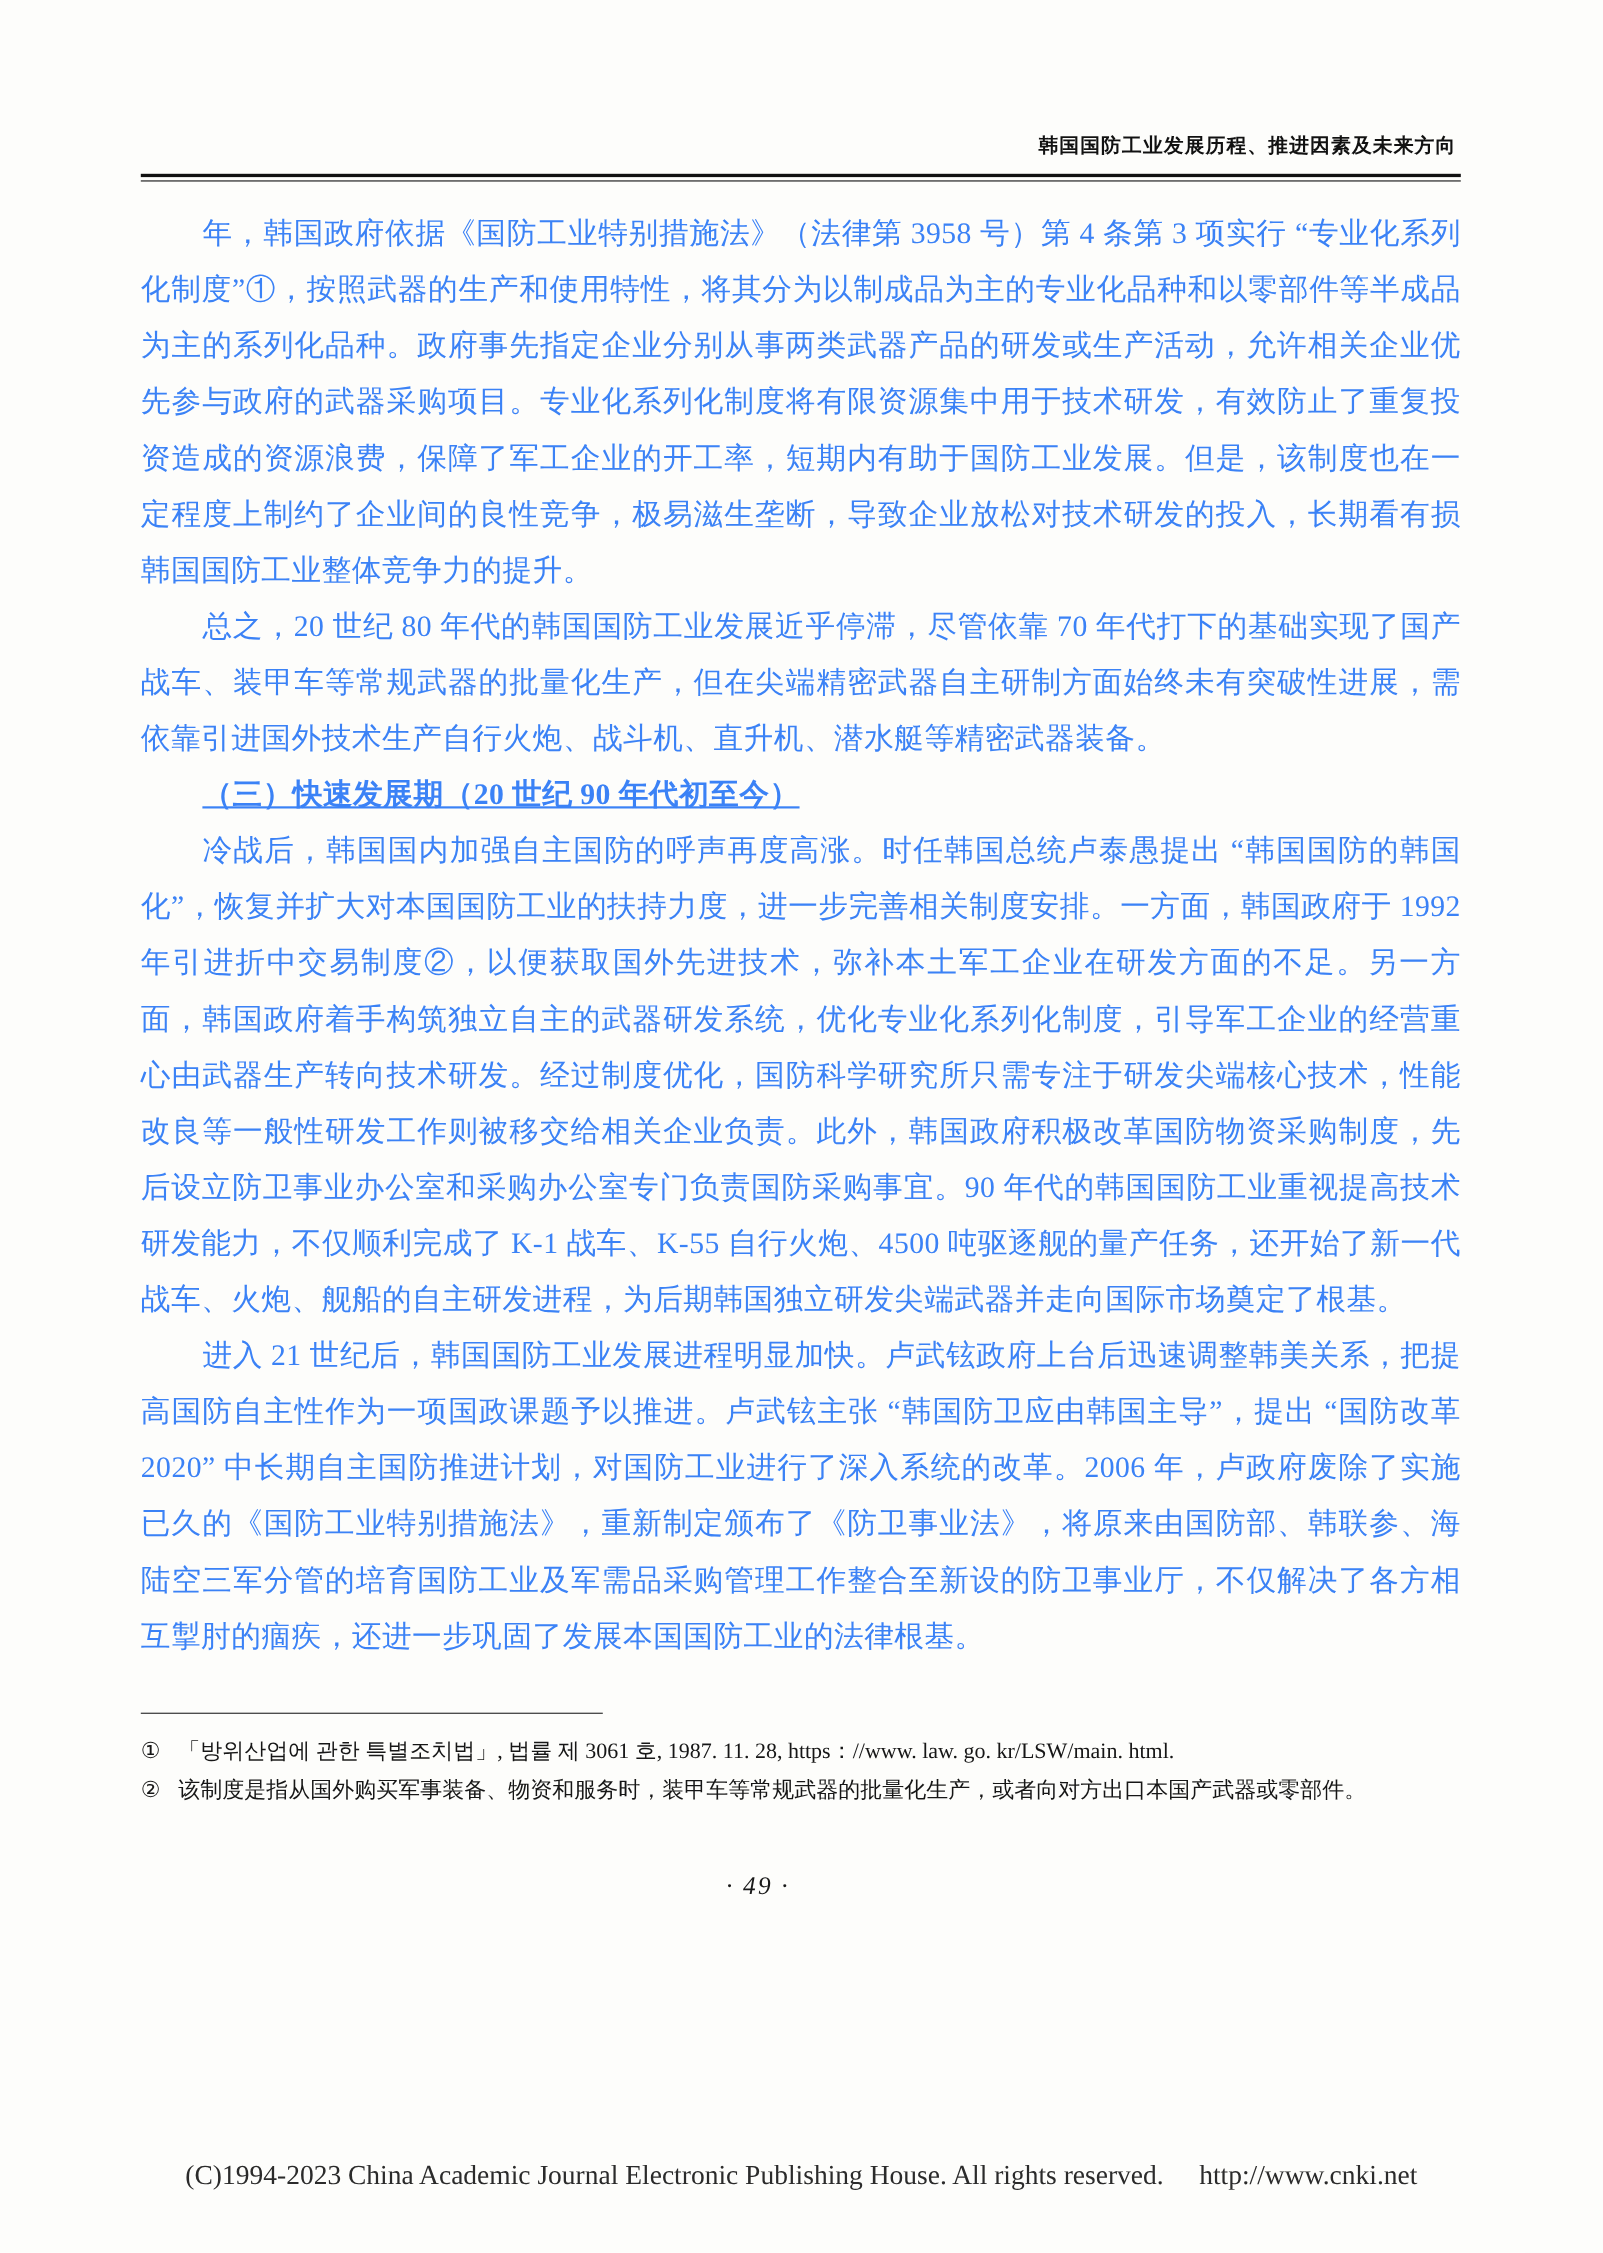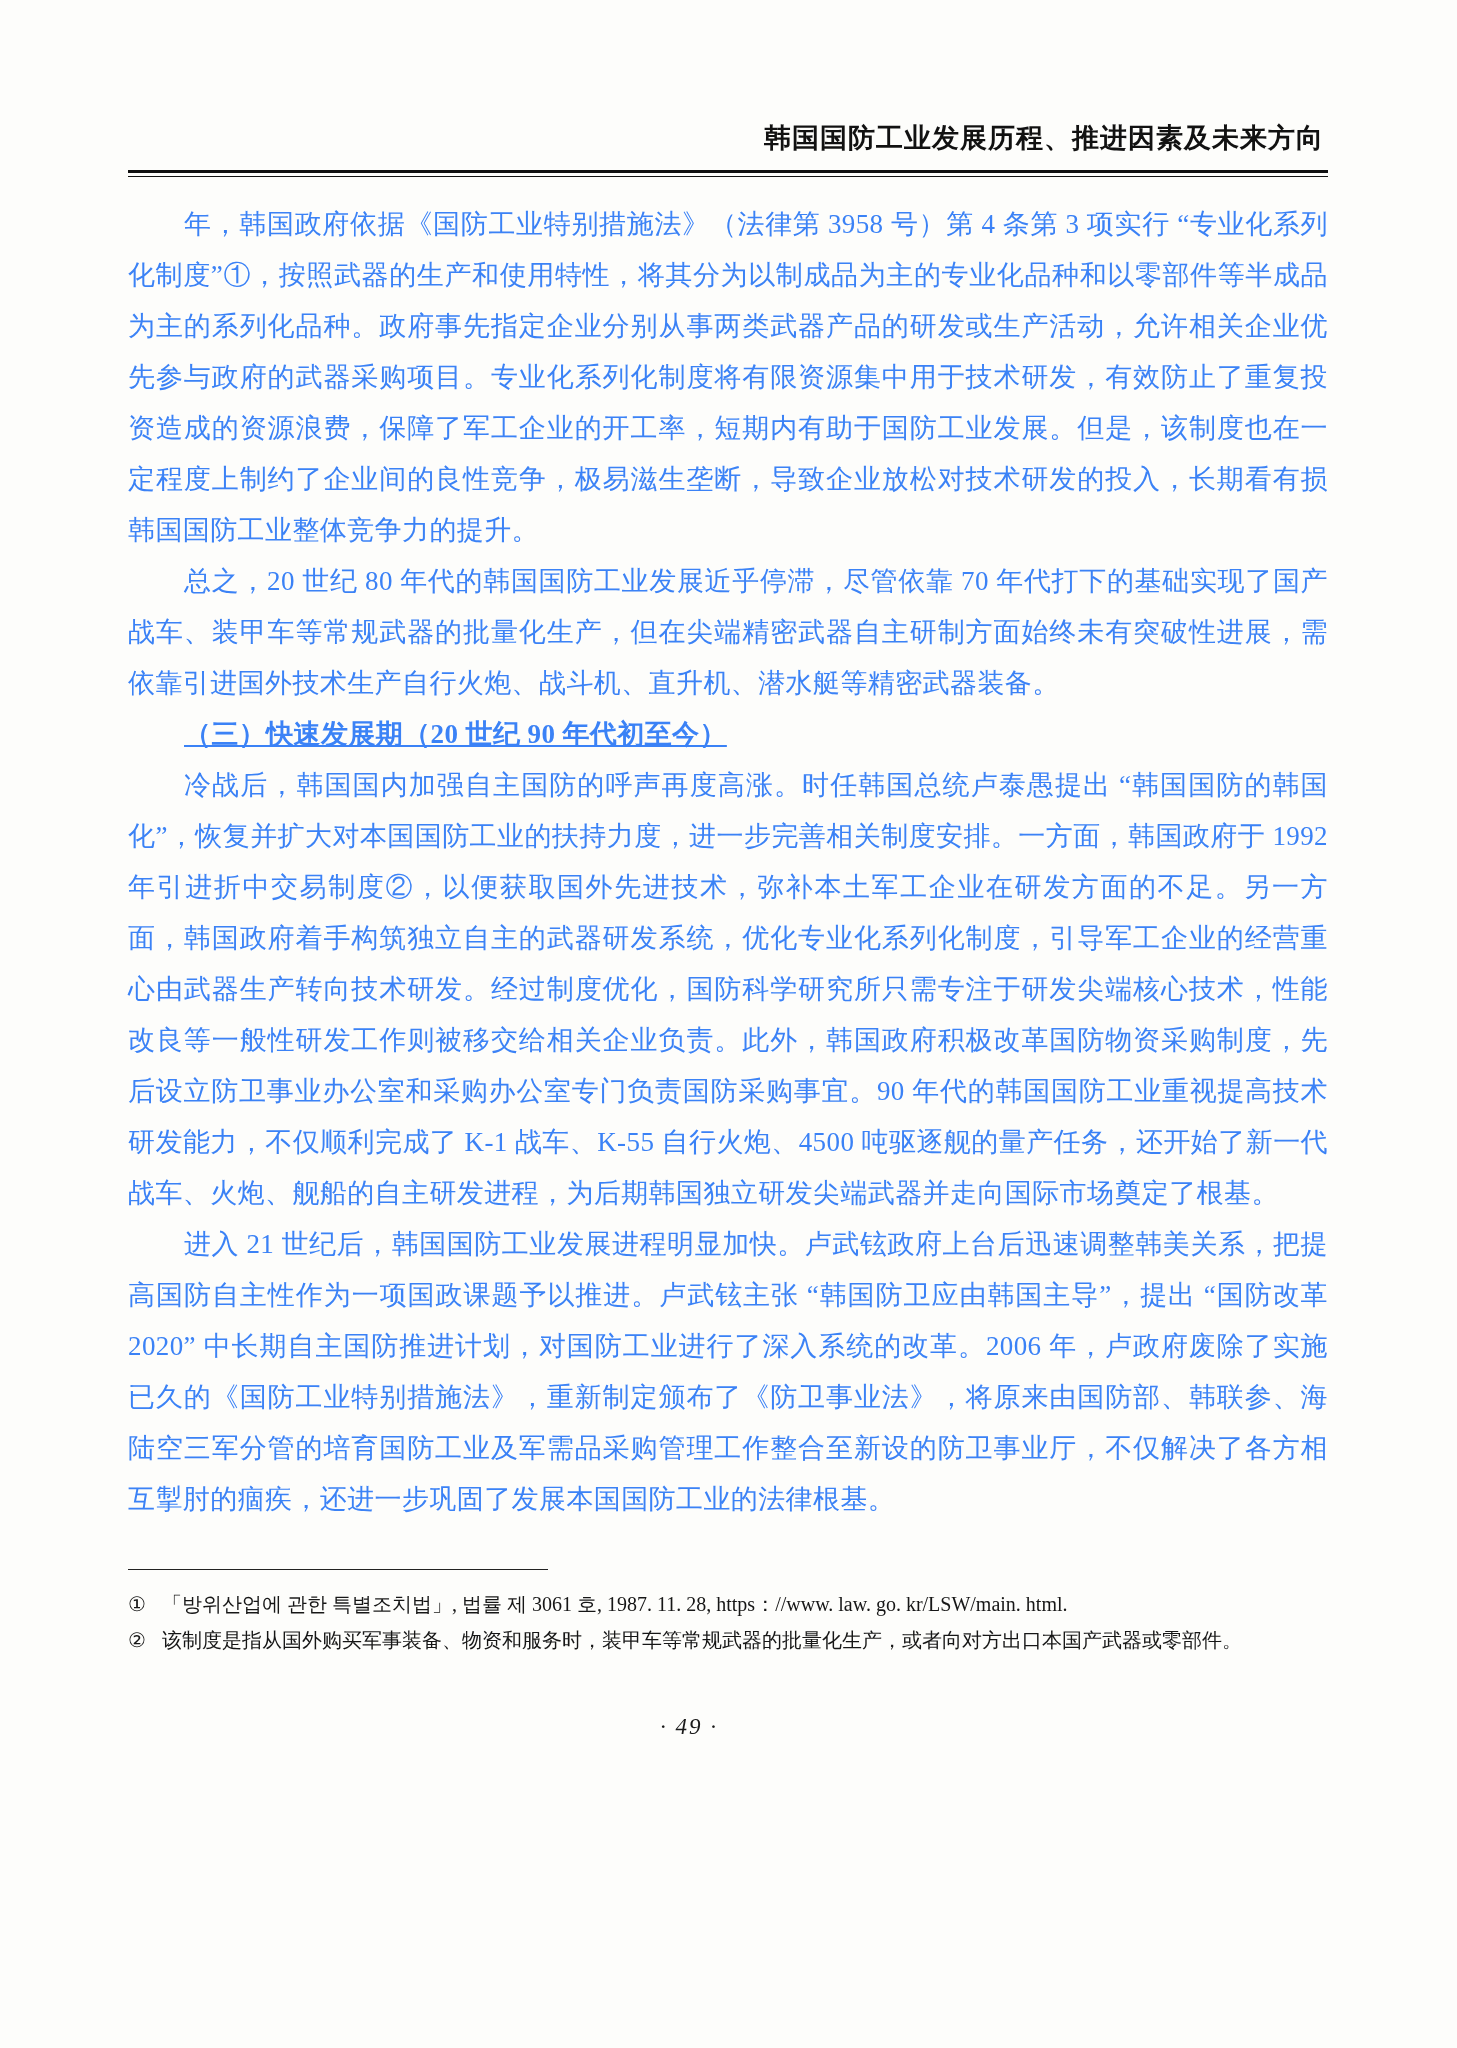--- a/index.html
+++ b/index.html
@@ -18,21 +18,21 @@
     overflow: hidden;
   }
   .content {
     position: absolute;
     left: 128px;
     top: 120px;
     width: 1200px;
   }
   .running-head {
     text-align: right;
-    font-size: 27px;
+    font-size: 18px;
     letter-spacing: 1px;
     color: #111;
     padding-right: 4px;
     font-family: Liberation Serif, serif;
     font-weight: 600;
   }
   .rule-thick {
     border-top: 3px solid #111;
     margin-top: 14px;
   }
@@ -135,14 +135,18 @@
       <div class="fn">
         <span class="fn-mark">②</span>
         <span class="fn-body">该制度是指从国外购买军事装备、物资和服务时，装甲车等常规武器的批量化生产，或者向对方出口本国产武器或零部件。</span>
       </div>
     </div>
 
     <div class="page-number">·  49  ·</div>
 
   </div>
 
+  <div class="copyright">
+    <span>(C)1994-2023 China Academic Journal Electronic Publishing House. All rights reserved.</span>
+    <span class="url">http://www.cnki.net</span>
+  </div>
 
 </div>
 
 </body></html>

